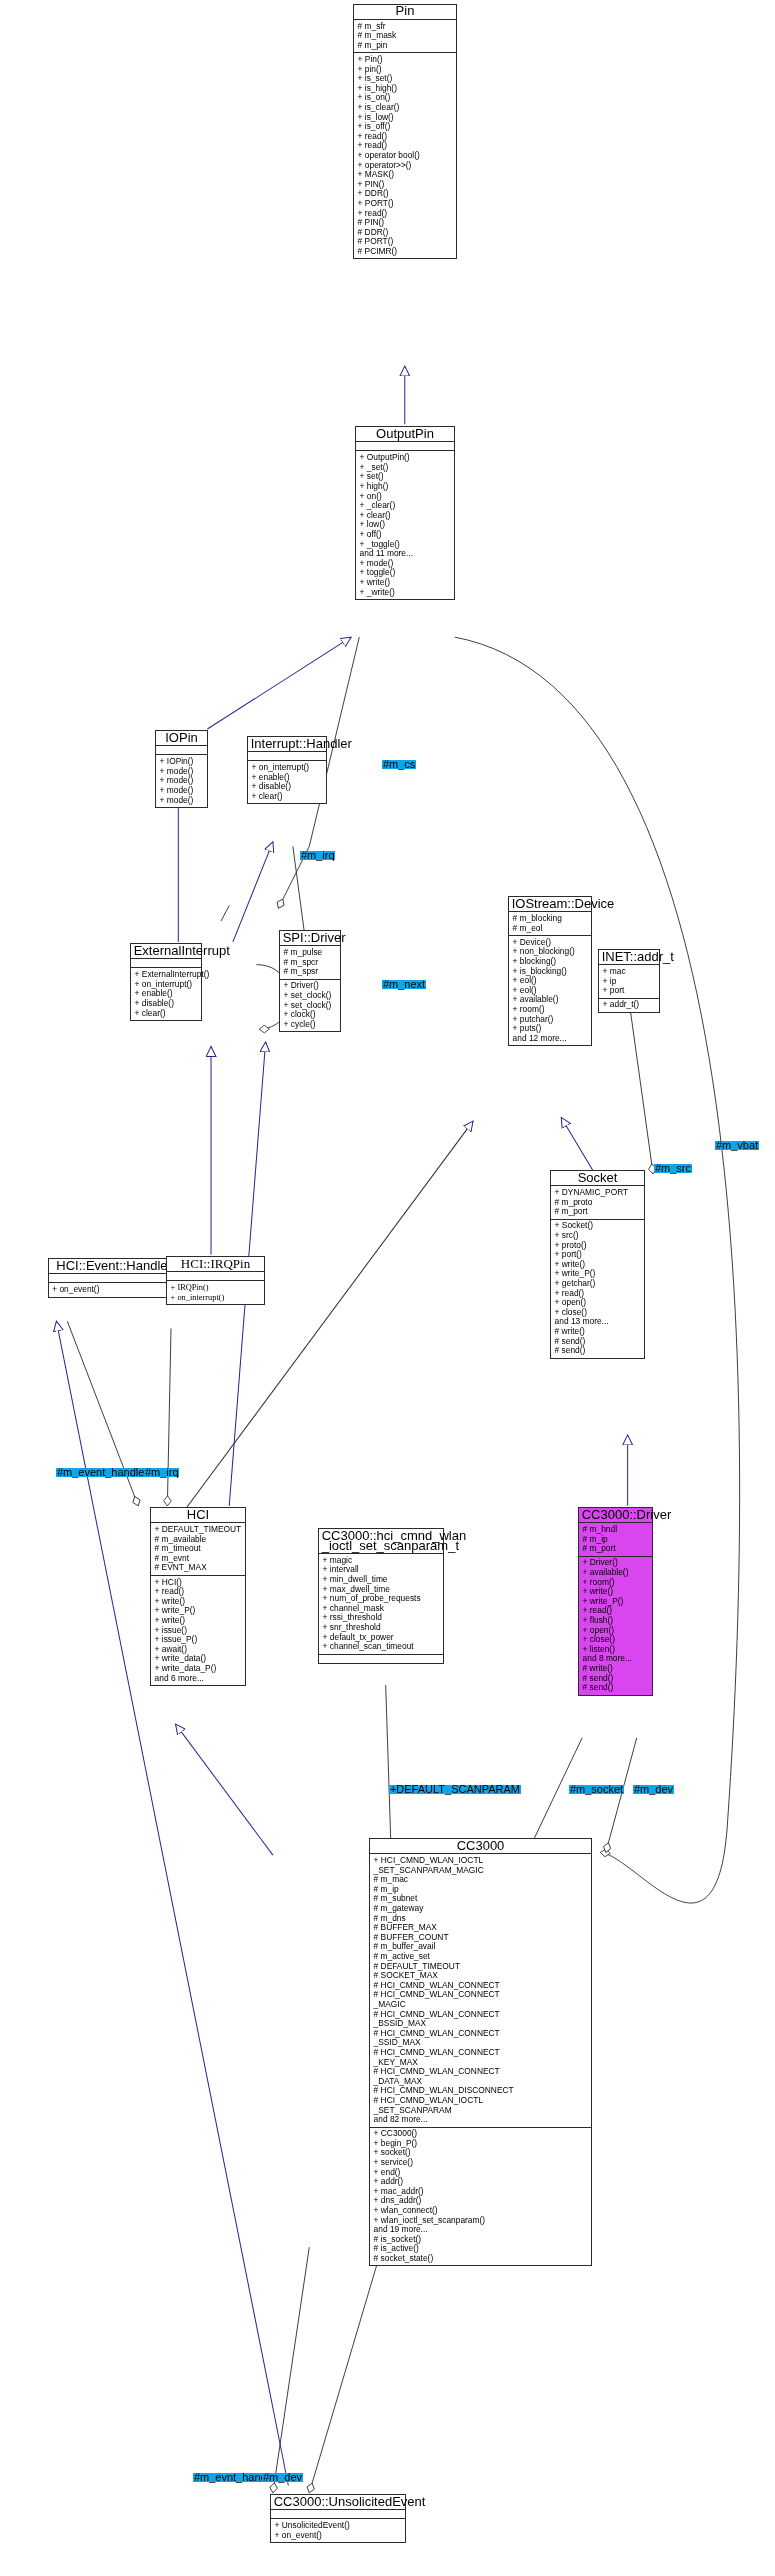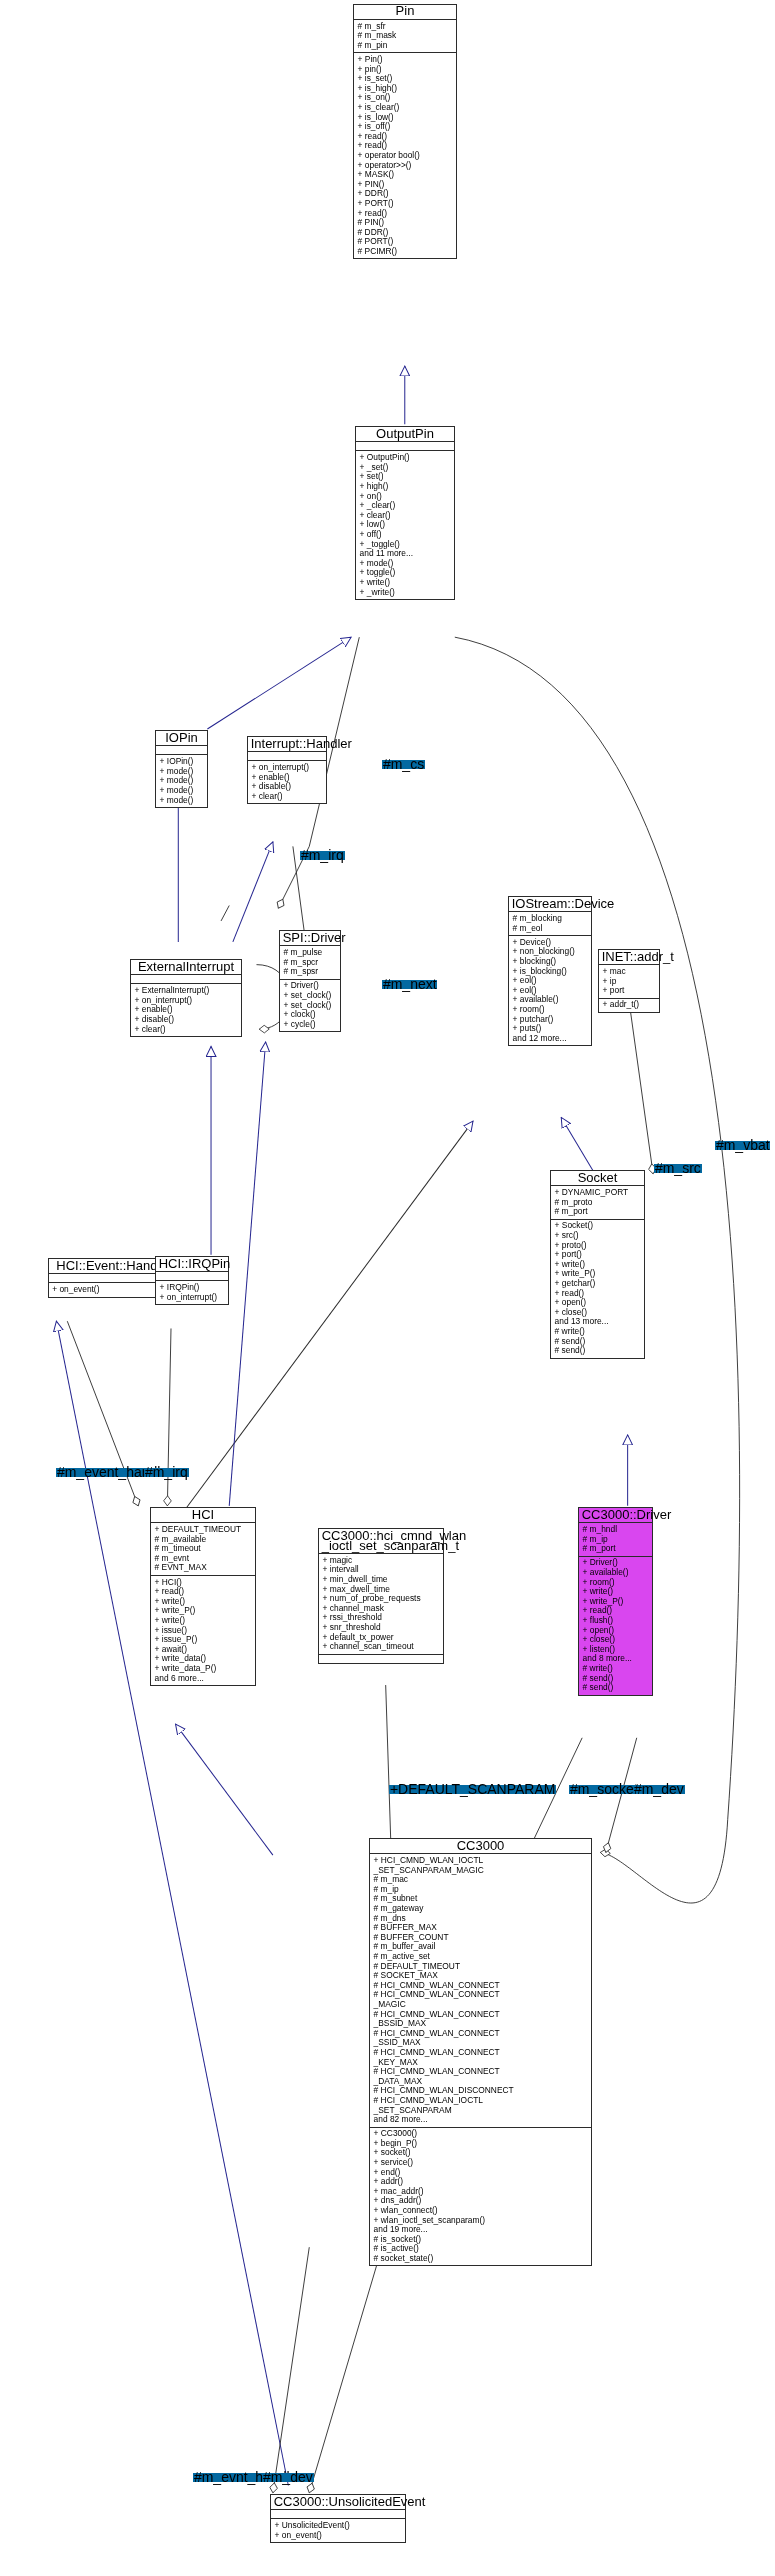--- a/index.html
+++ b/index.html
@@ -34,24 +34,24 @@
     padding:1.8px 2.7px 1.8px 3.6px;
     border-bottom:0.9px solid #2b2b2b;
   }
   .cls .sect:last-child{border-bottom:none;}
   .cls .sect.empty{height:8.2px;padding:0;}
   .cls .row{white-space:nowrap;}
   .cls .row.wrap{white-space:pre-line;}
 
   .edgelabel{
     position:absolute;
-    font-size:14px;
+    font-size:11px;
     line-height:8.6px;
     color:#000;
-    background:#0369a1;
+    background:#0ea5e9;
     white-space:nowrap;
     z-index:6;
     padding:0 0.9px;
   }
 </style>
 </head>
 <body>
 
 <div id="canvas">
 
@@ -192,21 +192,21 @@
     <div class="title">Interrupt::Handler</div>
     <div class="sect empty"></div>
     <div class="sect">
       <div class="row">+ on_interrupt()</div>
       <div class="row">+ enable()</div>
       <div class="row">+ disable()</div>
       <div class="row">+ clear()</div>
     </div>
   </div>
 
-  <div class="cls" id="c-extint" style="left:130px;top:943px;width:112px;margin-top:16px;">
+  <div class="cls" id="c-extint" style="left:130px;top:943px;width:72px;">
     <div class="title">ExternalInterrupt</div>
     <div class="sect empty"></div>
     <div class="sect">
       <div class="row">+ ExternalInterrupt()</div>
       <div class="row">+ on_interrupt()</div>
       <div class="row">+ enable()</div>
       <div class="row">+ disable()</div>
       <div class="row">+ clear()</div>
     </div>
   </div>
@@ -286,30 +286,30 @@
   </div>
 
   <div class="cls" id="c-hcievt" style="left:3.6px;top:1258px;width:133px;margin-left:44px;">
     <div class="title">HCI::Event::Handler</div>
     <div class="sect empty"></div>
     <div class="sect">
       <div class="row">+ on_event()</div>
     </div>
   </div>
 
-  <div class="cls" id="c-irqpin" style="left:155px;top:1256px;width:74px;">
+  <div class="cls" id="c-irqpin" style="left:166px;top:1256px;width:99px;font-family:Liberation Serif, serif;">
     <div class="title">HCI::IRQPin</div>
     <div class="sect empty"></div>
     <div class="sect">
       <div class="row">+ IRQPin()</div>
       <div class="row">+ on_interrupt()</div>
     </div>
   </div>
 
-  <div class="cls" id="c-hci" style="left:150px;top:1507px;width:106px;">
+  <div class="cls" id="c-hci" style="left:150px;top:1507px;width:96px;">
     <div class="title">HCI</div>
     <div class="sect">
       <div class="row">+ DEFAULT_TIMEOUT</div>
       <div class="row"># m_available</div>
       <div class="row"># m_timeout</div>
       <div class="row"># m_evnt</div>
       <div class="row"># EVNT_MAX</div>
     </div>
     <div class="sect">
       <div class="row">+ HCI()</div>

